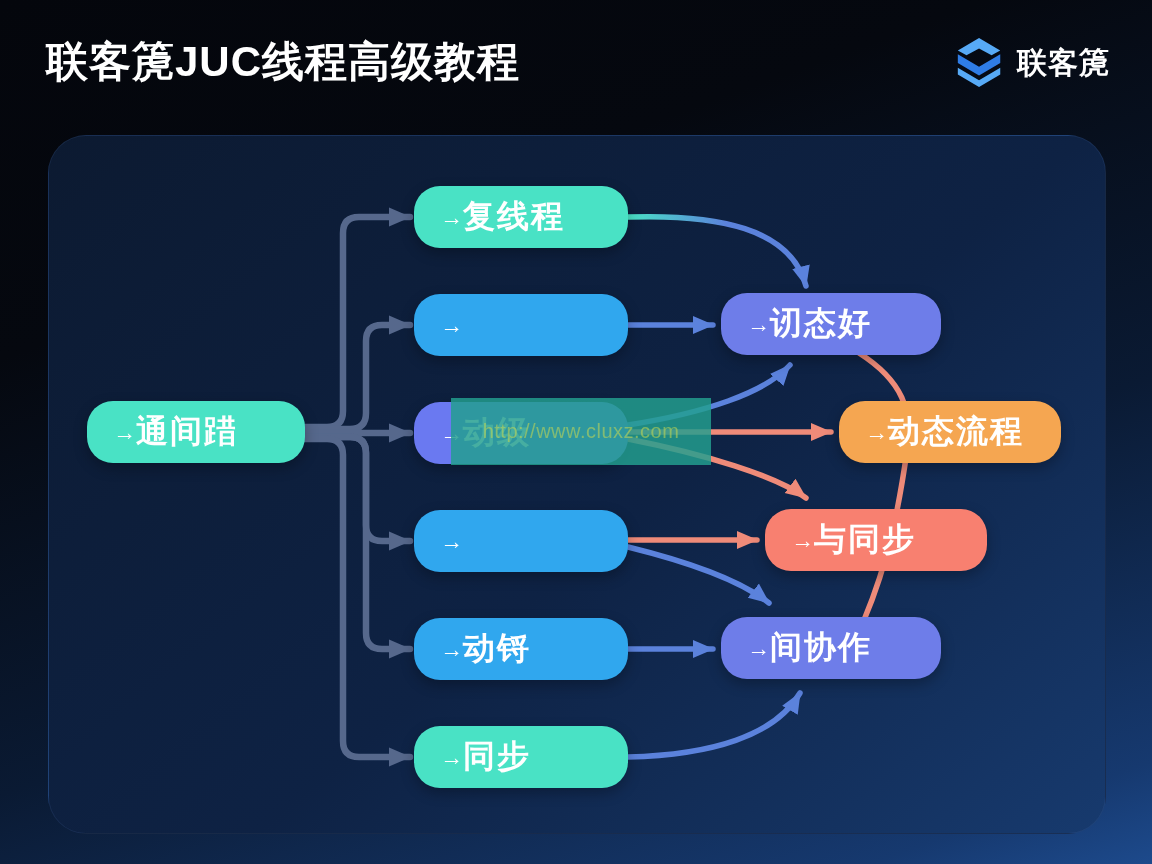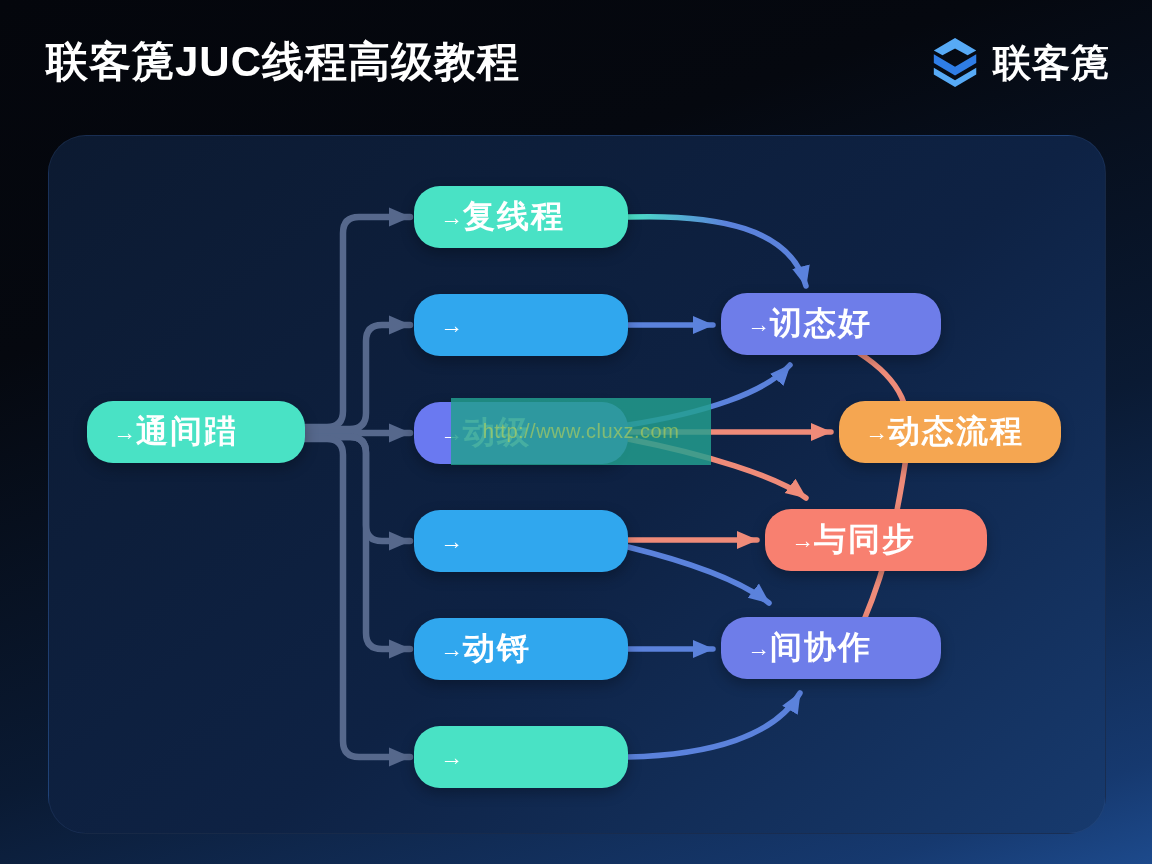--- a/index.html
+++ b/index.html
@@ -6,21 +6,21 @@
   .stage{
     position:relative;width:1152px;height:864px;overflow:hidden;
     background:linear-gradient(160deg,#04060c 0%,#05080f 28%,#0a1a33 62%,#16396f 92%,#1d4a8c 100%);
     font-family:Liberation Sans, sans-serif;
   }
   .page-title{
     position:absolute;left:46px;top:34px;
     font-size:42px;font-weight:800;color:#ffffff;letter-spacing:1px;
   }
   .logo{position:absolute;top:36px;right:42px;display:flex;align-items:center;gap:10px;}
-  .logo-text{font-size:38px;font-weight:800;color:#ffffff;letter-spacing:1px;}
+  .logo-text{font-size:30px;font-weight:800;color:#ffffff;letter-spacing:1px;}
   .panel{
     position:absolute;left:48px;top:135px;width:1056px;height:697px;
     border-radius:38px;
     background:linear-gradient(140deg,#0c1a31 0%,#0e2244 55%,#173a6e 100%);
     border:1px solid rgba(90,130,190,0.14);
   }
   .edges{position:absolute;left:0;top:0;width:1056px;height:697px;}
   .node{
     position:absolute;height:62px;border-radius:26px;display:flex;align-items:center;
     color:#fff;box-shadow:0 5px 14px rgba(0,0,0,0.28);
@@ -120,20 +120,21 @@
     </div>
     <div class="node blue" style="left:365px;top:374px;width:214px;">
       <span class="arrow">→</span>
     </div>
     <div class="node blue" style="left:365px;top:482px;width:214px;">
       <span class="arrow">→</span>
       <span class="label">动锊</span>
     </div>
     <div class="node teal" style="left:365px;top:590px;width:214px;">
       <span class="arrow">→</span>
+      <span class="label">同步</span>
     </div>
 
     <div class="node periwinkle" style="left:672px;top:157px;width:220px;">
       <span class="arrow">→</span>
       <span class="label">讱态好</span>
     </div>
     <div class="node orange" style="left:790px;top:265px;width:222px;">
       <span class="arrow">→</span>
       <span class="label">动态流程</span>
     </div>

